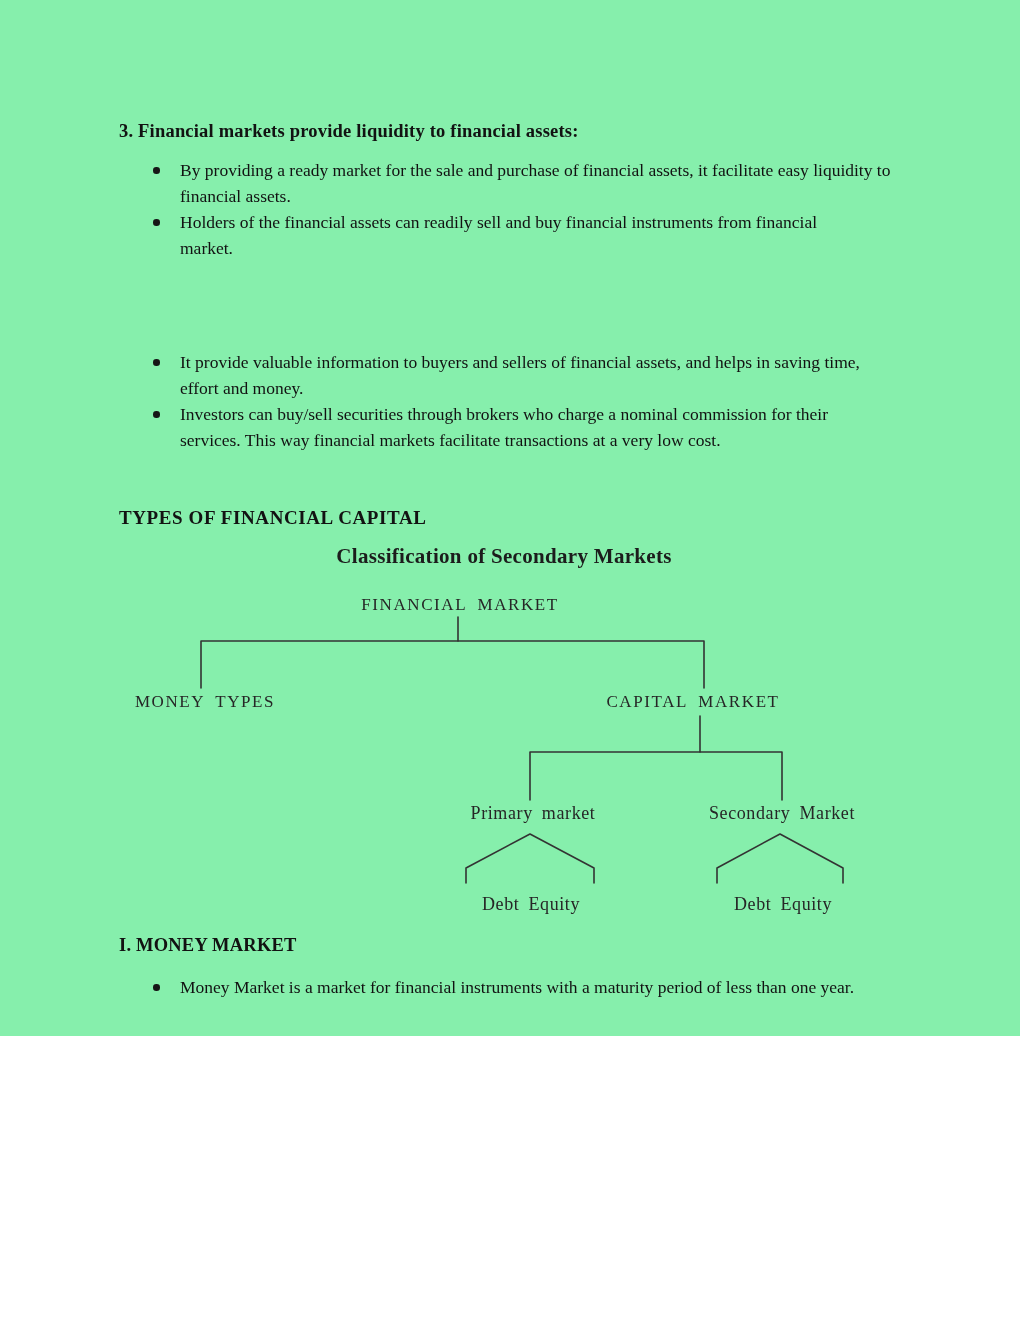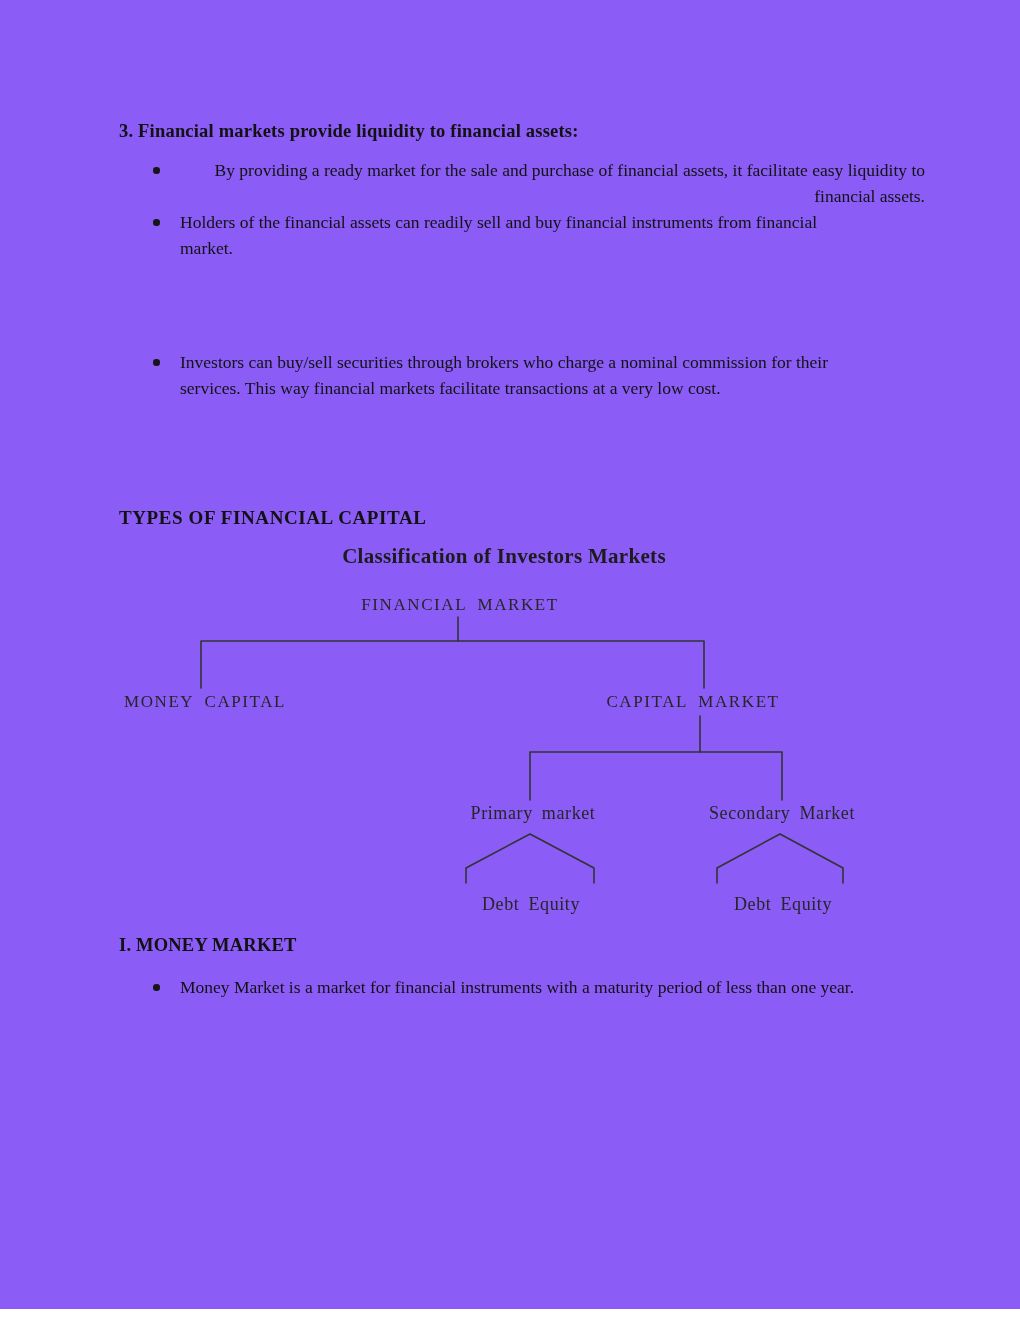--- a/index.html
+++ b/index.html
@@ -1,20 +1,20 @@
 <!DOCTYPE html>
 <html><head>
 <meta charset="utf-8">
 <style>
   html, body { margin: 0; padding: 0; background: #ffffff; }
   .page {
     position: relative;
     width: 1020px;
-    height: 1309px;
-    background: #8b5cf6;
+    height: 1036px;
+    background: #86efac;
     font-family: "Liberation Serif", "DejaVu Serif", serif;
     color: #121212;
     overflow: hidden;
   }
   .heading {
     position: absolute;
     left: 119px;
     font-weight: bold;
     font-size: 18.5px;
     line-height: 22px;
@@ -36,21 +36,21 @@
   ul.bullets li::before {
     content: "";
     position: absolute;
     left: -27px;
     top: 10px;
     width: 6.5px;
     height: 6.5px;
     border-radius: 50%;
     background: #161616;
   }
-  .w745 { max-width: 745px; text-align: right; }
+  .w745 { max-width: 745px; }
   .w705 { max-width: 705px; }
   .w700 { max-width: 700px; }
   .w680 { max-width: 680px; }
 
   .diagram {
     position: absolute;
     left: 0; top: 540px;
     width: 1020px; height: 390px;
   }
   .dg-title {
@@ -87,46 +87,47 @@
 
   <div class="heading" style="top:120px">3. Financial markets provide liquidity to financial assets:</div>
 
   <ul class="bullets" style="top:157px">
     <li class="w745">By providing a ready market for the sale and purchase of financial assets, it facilitate easy liquidity to financial assets.</li>
     <li class="w680">Holders of the financial assets can readily sell and buy financial instruments from financial market.</li>
   </ul>
 
 
   <ul class="bullets" style="top:349px">
+    <li class="w700">It provide valuable information to buyers and sellers of financial assets, and helps in saving time, effort and money.</li>
     <li class="w705">Investors can buy/sell securities through brokers who charge a nominal commission for their services. This way financial markets facilitate transactions at a very low cost.</li>
   </ul>
 
   <div class="heading caps" style="top:507px">TYPES OF FINANCIAL CAPITAL</div>
 
   <div class="diagram">
-    <div class="dg-title">Classification of Investors Markets</div>
+    <div class="dg-title">Classification of Secondary Markets</div>
 
     <svg class="dg-lines" width="1020" height="390" viewBox="0 0 1020 390">
 
       <line x1="458" y1="77" x2="458" y2="101"></line>
 
       <polyline points="201,148 201,101 704,101 704,148"></polyline>
 
       <line x1="700" y1="176" x2="700" y2="212"></line>
 
       <polyline points="530,260 530,212 782,212 782,260"></polyline>
 
       <path d="M466,343 L466,328 L530,294 L594,328 L594,343"></path>
 
       <path d="M717,343 L717,328 L780,294 L843,328 L843,343"></path>
     </svg>
 
     <div class="dg-label caps" style="left:460px; top:55px">FINANCIAL MARKET</div>
 
-    <div class="dg-label caps" style="left:205px; top:152px">MONEY CAPITAL</div>
+    <div class="dg-label caps" style="left:205px; top:152px">MONEY TYPES</div>
 
     <div class="dg-label caps" style="left:693px; top:152px">CAPITAL MARKET</div>
 
     <div class="dg-label mixed" style="left:533px; top:263px">Primary market</div>
 
     <div class="dg-label mixed" style="left:782px; top:263px">Secondary Market</div>
 
     <div class="dg-label mixed" style="left:531px; top:354px">Debt Equity</div>
 
     <div class="dg-label mixed" style="left:783px; top:354px">Debt Equity</div>

